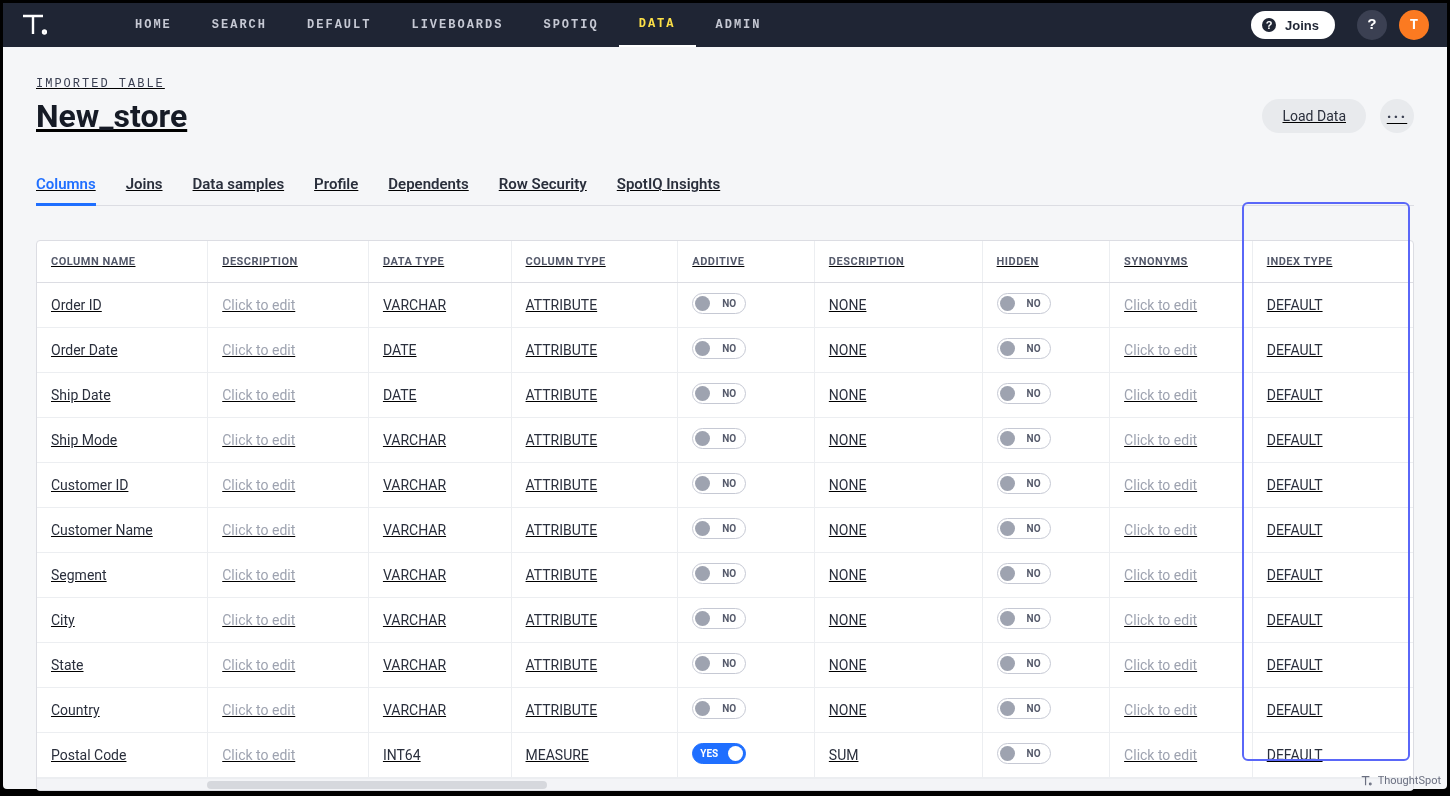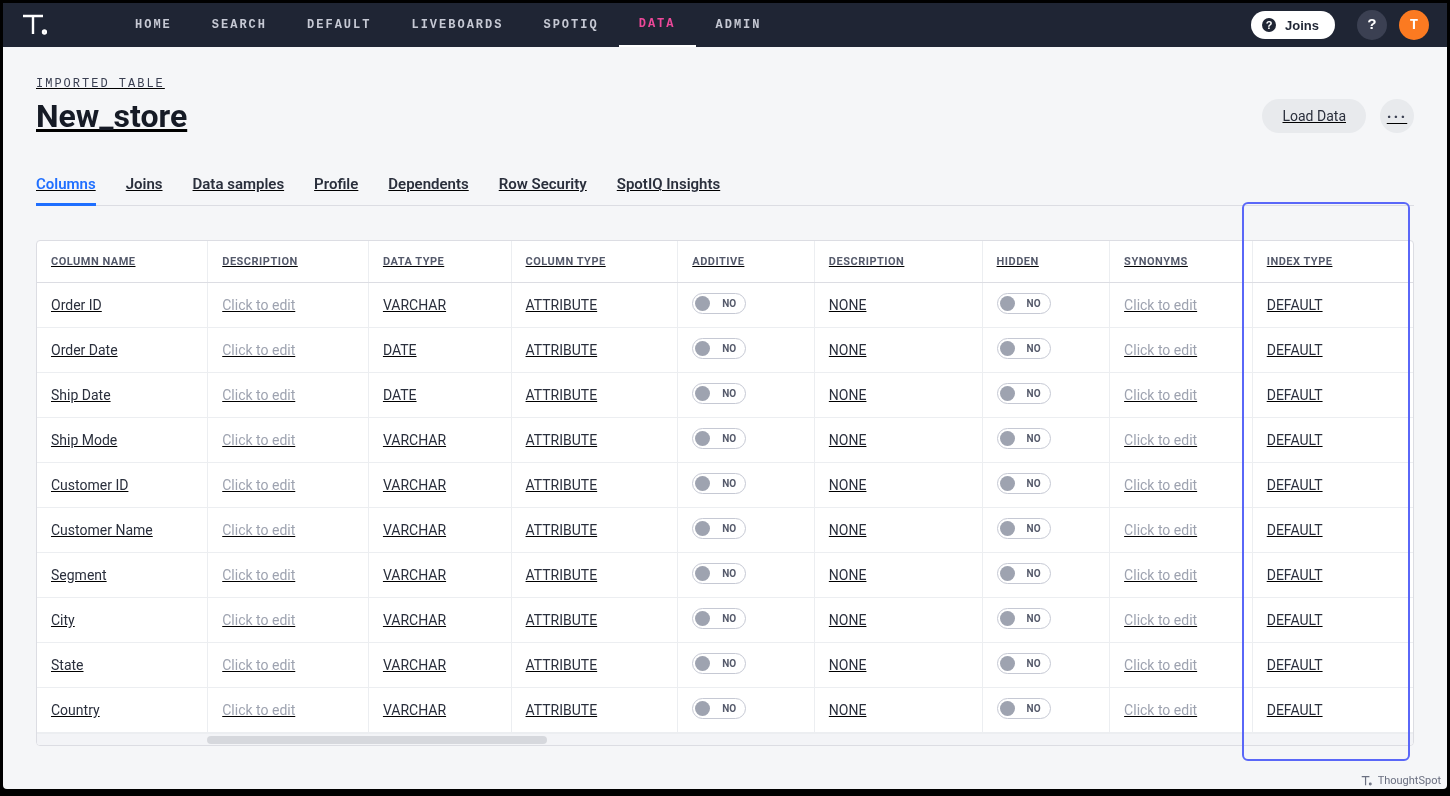--- a/index.html
+++ b/index.html
@@ -2,21 +2,21 @@
 <html><head>
 <meta charset="utf-8">
 <style>
 * { box-sizing: border-box; margin: 0; padding: 0; }
 body { font-family: -apple-system, BlinkMacSystemFont, "Segoe UI", Roboto, Helvetica, Arial, sans-serif; background: #000; width: 1450px; height: 796px; overflow: hidden; font-size: 14px; }
 .canvas { position: absolute; top: 3px; left: 3px; width: 1444px; height: 786px; background: #f5f6f8; border-radius: 4px; display: flex; flex-direction: column; }
 .topbar { height: 44px; background: #1f2534; color: #d4d7e0; display: flex; align-items: center; padding: 0 18px; font-family: "Courier New", monospace; font-size: 12px; letter-spacing: 2px; font-weight: 600; }
 .logo { width: 34px; display: flex; align-items: center; }
 .nav { display: flex; gap: 0; margin-left: 60px; }
 .nav-item { padding: 4px 20px; height: 44px; display: flex; align-items: center; cursor: pointer; color: #c6c9d4; }
-.nav-item.active { color: #ec4899; border-bottom: 2px solid #fff; }
+.nav-item.active { color: #fde047; border-bottom: 2px solid #fff; }
 .top-spacer { flex: 1; }
 .joins-pill { background: #fff; color: #1f2534; border-radius: 18px; height: 28px; display: flex; align-items: center; gap: 8px; padding: 0 16px 0 10px; font-family: -apple-system, sans-serif; font-size: 13px; letter-spacing: 0; cursor: pointer; }
 .help-circle { width: 30px; height: 30px; border-radius: 50%; background: #3b4052; color: #fff; display: flex; align-items: center; justify-content: center; font-size: 15px; font-weight: 700; margin-left: 22px; cursor: pointer; letter-spacing:0; }
 .avatar { width: 30px; height: 30px; border-radius: 50%; background: #fb7a21; color: #fff; display: flex; align-items: center; justify-content: center; font-size: 14px; font-weight: 600; margin-left: 12px; cursor: pointer; letter-spacing:0; }
 
 .content { flex: 1; padding: 30px 33px 4px 33px; display: flex; flex-direction: column; position: relative; text-decoration: underline; }
 .crumb { font-family: "Courier New", monospace; font-size: 12px; letter-spacing: 2px; color: #3b4052; }
 .header-row { display: flex; align-items: center; margin-top: 6px; }
 .title { font-size: 32px; font-weight: 700; color: #161b26; }
 .header-spacer { flex: 1; }
@@ -290,20 +290,37 @@
                     <span class="lbl">NO</span>
                   </span></td>
                 <td>NONE</td>
                 <td><span class="toggle off">
                     <span class="knob"></span>
                     <span class="lbl">NO</span>
                   </span></td>
                 <td class="faint">Click to edit</td>
                 <td>DEFAULT</td>
               </tr>
+              <tr>
+                <td>Postal Code</td>
+                <td class="faint">Click to edit</td>
+                <td>INT64</td>
+                <td>MEASURE</td>
+                <td><span class="toggle on">
+                    <span class="knob"></span>
+                    <span class="lbl">YES</span>
+                  </span></td>
+                <td>SUM</td>
+                <td><span class="toggle off">
+                    <span class="knob"></span>
+                    <span class="lbl">NO</span>
+                  </span></td>
+                <td class="faint">Click to edit</td>
+                <td>DEFAULT</td>
+              </tr>
             </tbody>
           </table>
         <div class="scroll-indicator">
           <div class="scroll-thumb" style="left:170px; width:340px;"></div>
         </div>
       </div>
       <div class="highlight-col" id="hl" style="left: 1206px; top: -4px; width: 168px; height: 559px;"></div>
     </div>
 
   </div>

